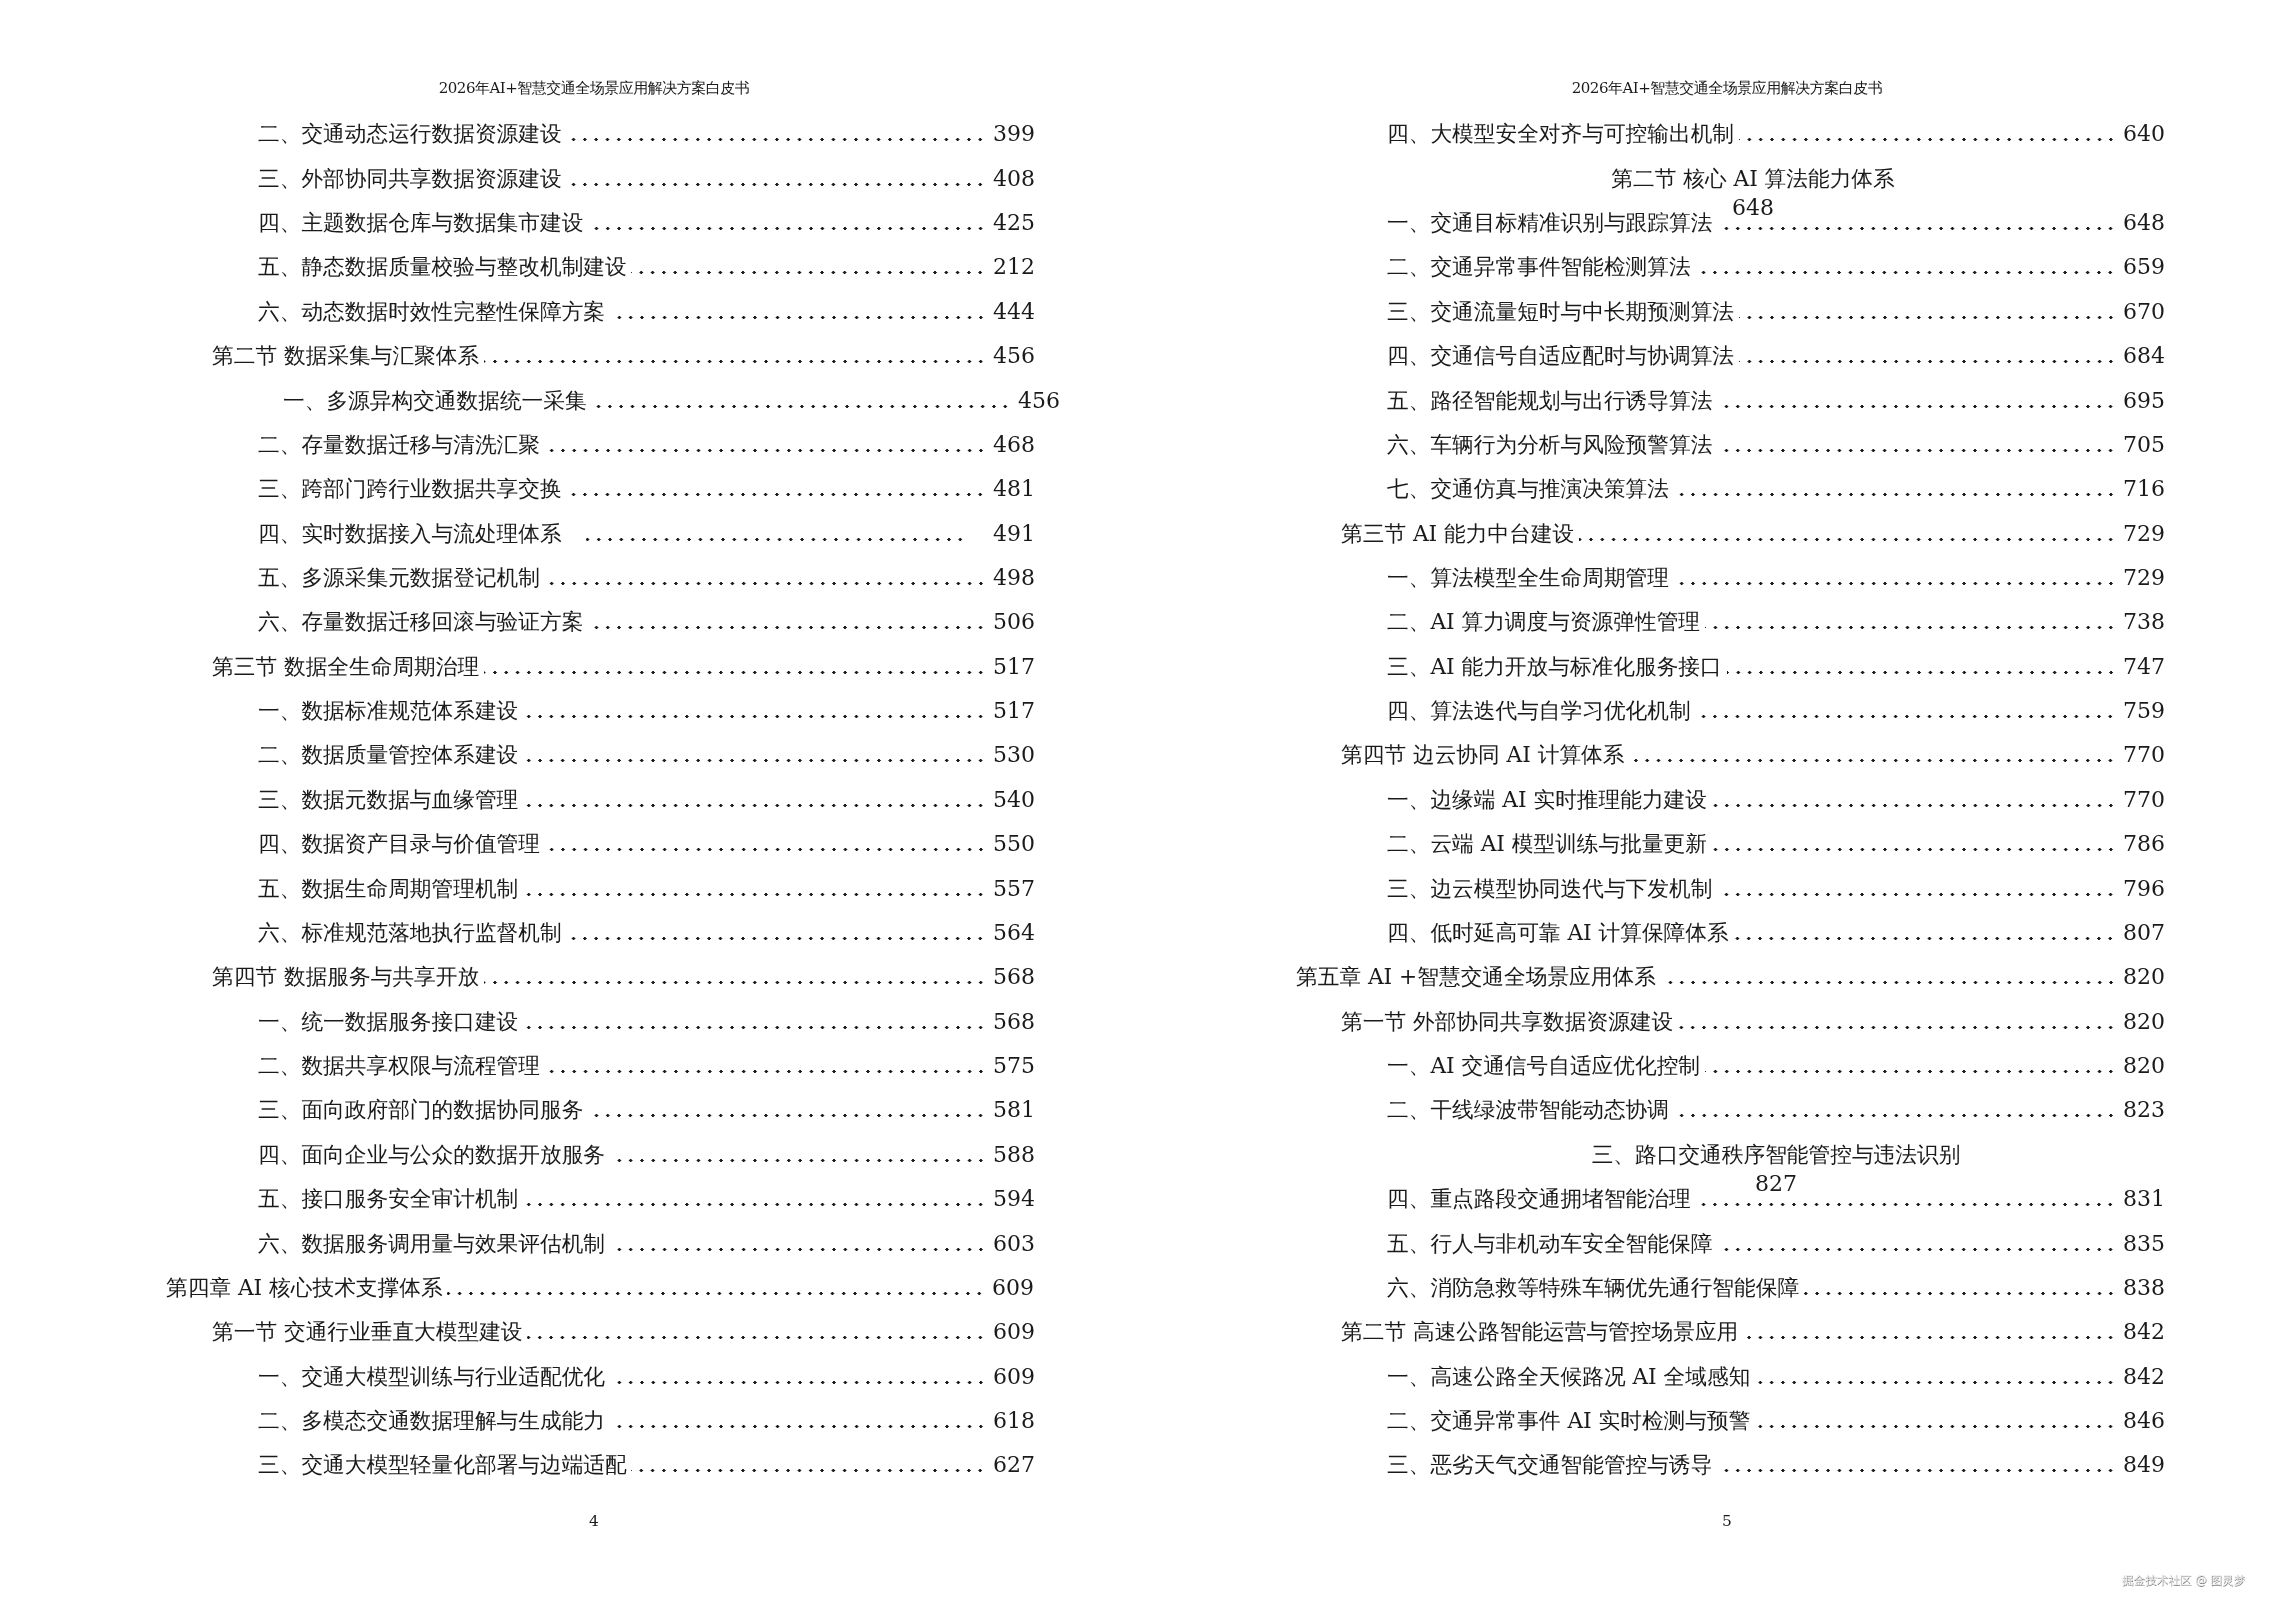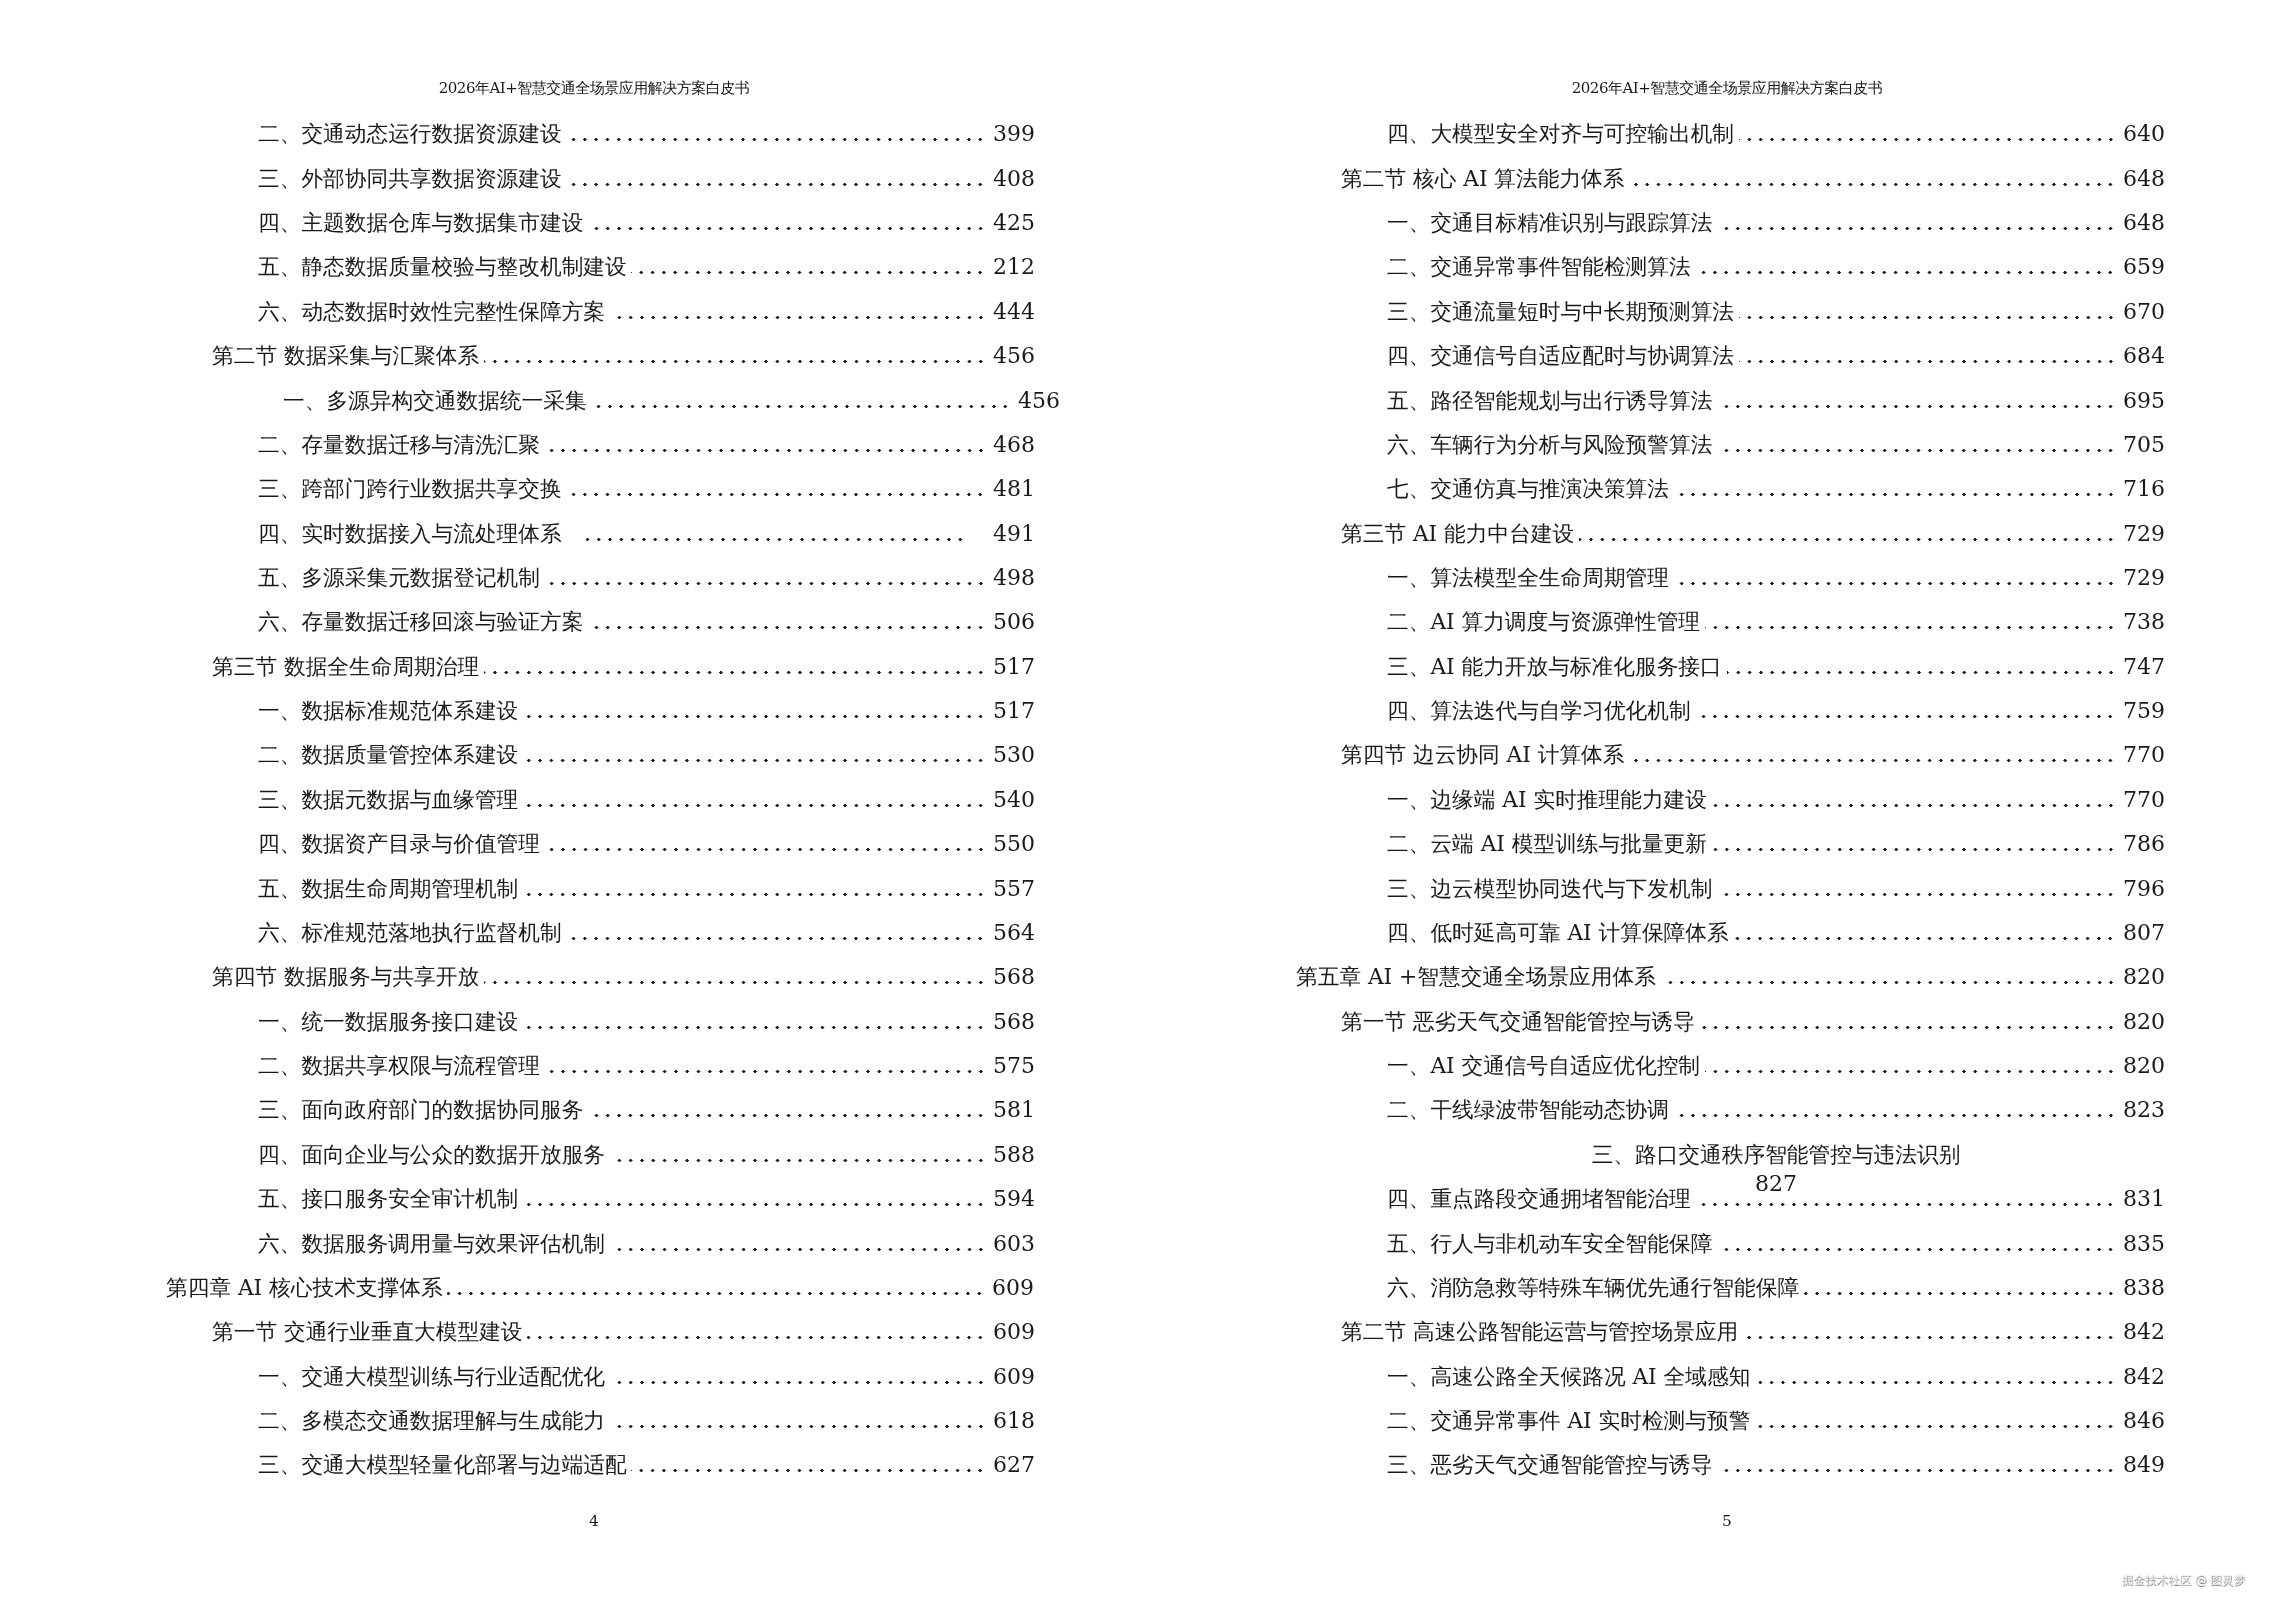--- a/index.html
+++ b/index.html
@@ -195,21 +195,21 @@
 </div>
 
 <div class="page right">
   <div class="running-header">2026年AI+智慧交通全场景应用解决方案白皮书</div>
   <div class="toc">
       <div class="row" style="left: 245px; width: 778px; top: 119px;">
         <span class="title">四、大模型安全对齐与可控输出机制</span>
         <span class="leader"></span>
         <span class="pg">640</span>
       </div>
-      <div class="row" style="left: 199px; width: 824px; top: 164px;">
+      <div class="row" style="left: 199px; width: 824px; top: 164px; flex-direction: column;">
         <span class="title">第二节 核心 AI 算法能力体系</span>
         <span class="leader"></span>
         <span class="pg">648</span>
       </div>
       <div class="row" style="left: 245px; width: 778px; top: 208px;">
         <span class="title">一、交通目标精准识别与跟踪算法</span>
         <span class="leader"></span>
         <span class="pg">648</span>
       </div>
       <div class="row" style="left: 245px; width: 778px; top: 252px;">
@@ -291,21 +291,21 @@
         <span class="title">四、低时延高可靠 AI 计算保障体系</span>
         <span class="leader"></span>
         <span class="pg">807</span>
       </div>
       <div class="row" style="left: 154px; width: 869px; top: 962px;">
         <span class="title">第五章 AI +智慧交通全场景应用体系</span>
         <span class="leader"></span>
         <span class="pg">820</span>
       </div>
       <div class="row" style="left: 199px; width: 824px; top: 1007px;">
-        <span class="title">第一节 恶劣天气交通智能管控与诱导</span>
+        <span class="title">第一节 外部协同共享数据资源建设</span>
         <span class="leader"></span>
         <span class="pg">820</span>
       </div>
       <div class="row" style="left: 245px; width: 778px; top: 1051px;">
         <span class="title">一、AI 交通信号自适应优化控制</span>
         <span class="leader"></span>
         <span class="pg">820</span>
       </div>
       <div class="row" style="left: 245px; width: 778px; top: 1095px;">
         <span class="title">二、干线绿波带智能动态协调</span>

